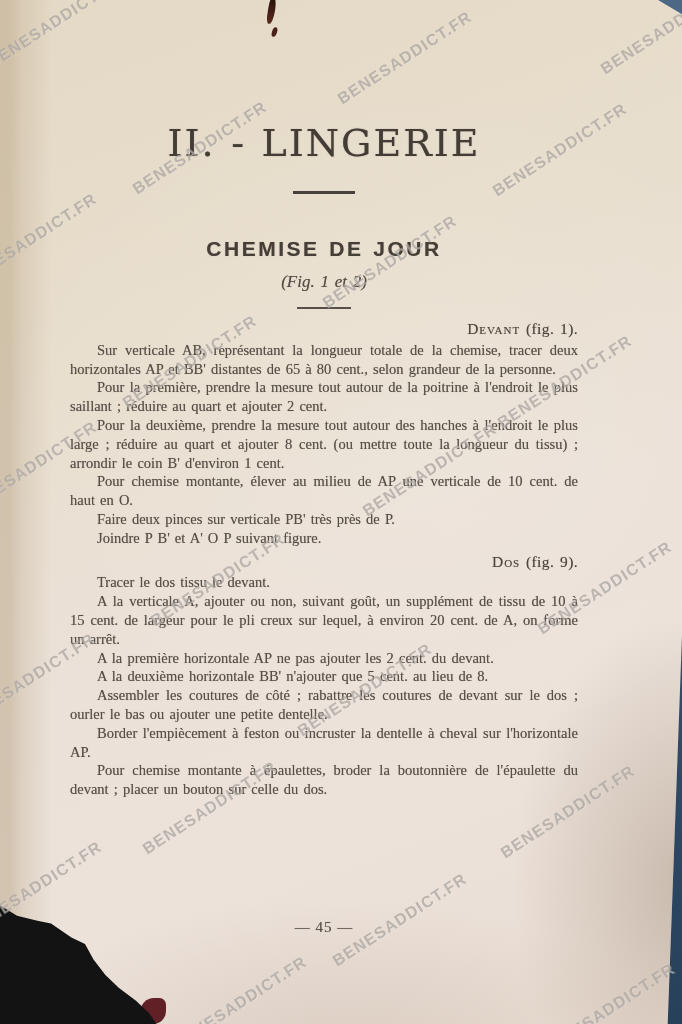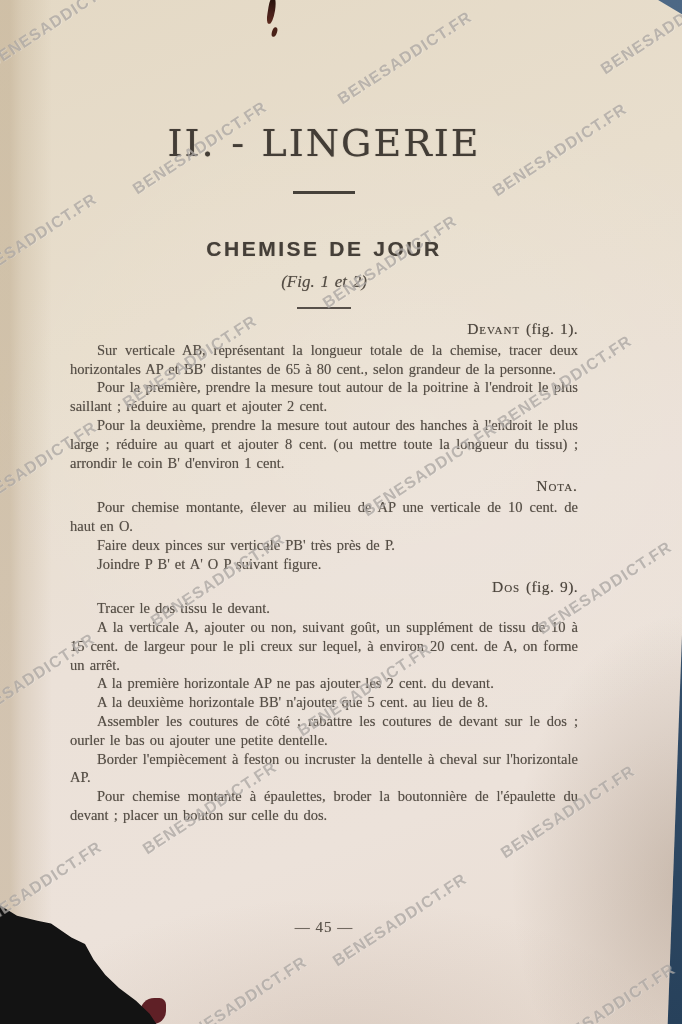--- a/index.html
+++ b/index.html
@@ -101,21 +101,20 @@
     <div class="body-sections">
 
       <section>
         <h3 class="sec-head"><span class="sc">Devant</span><span> (fig. 1).</span></h3>
         <p>Sur verticale AB, représentant la longueur totale de la chemise, tracer deux horizontales AP et BB' distantes de 65 à 80 cent., selon grandeur de la personne.</p>
         <p>Pour la première, prendre la mesure tout autour de la poitrine à l'endroit le plus saillant ; réduire au quart et ajouter 2 cent.</p>
         <p>Pour la deuxième, prendre la mesure tout autour des hanches à l'endroit le plus large ; réduire au quart et ajouter 8 cent. (ou mettre toute la longueur du tissu) ; arrondir le coin B' d'environ 1 cent.</p>
       </section>
 
       <section>
-        <h3 class="sec-head"><span class="sc">Nota.</span><span></span></h3>
         <p>Pour chemise montante, élever au milieu de AP une verticale de 10 cent. de haut en O.</p>
         <p>Faire deux pinces sur verticale PB' très près de P.</p>
         <p>Joindre P B' et A' O P suivant figure.</p>
       </section>
 
       <section>
         <h3 class="sec-head"><span class="sc">Dos</span><span> (fig. 9).</span></h3>
         <p>Tracer le dos tissu le devant.</p>
         <p>A la verticale A, ajouter ou non, suivant goût, un supplément de tissu de 10 à 15 cent. de largeur pour le pli creux sur lequel, à environ 20 cent. de A, on forme un arrêt.</p>
         <p>A la première horizontale AP ne pas ajouter les 2 cent. du devant.</p>

